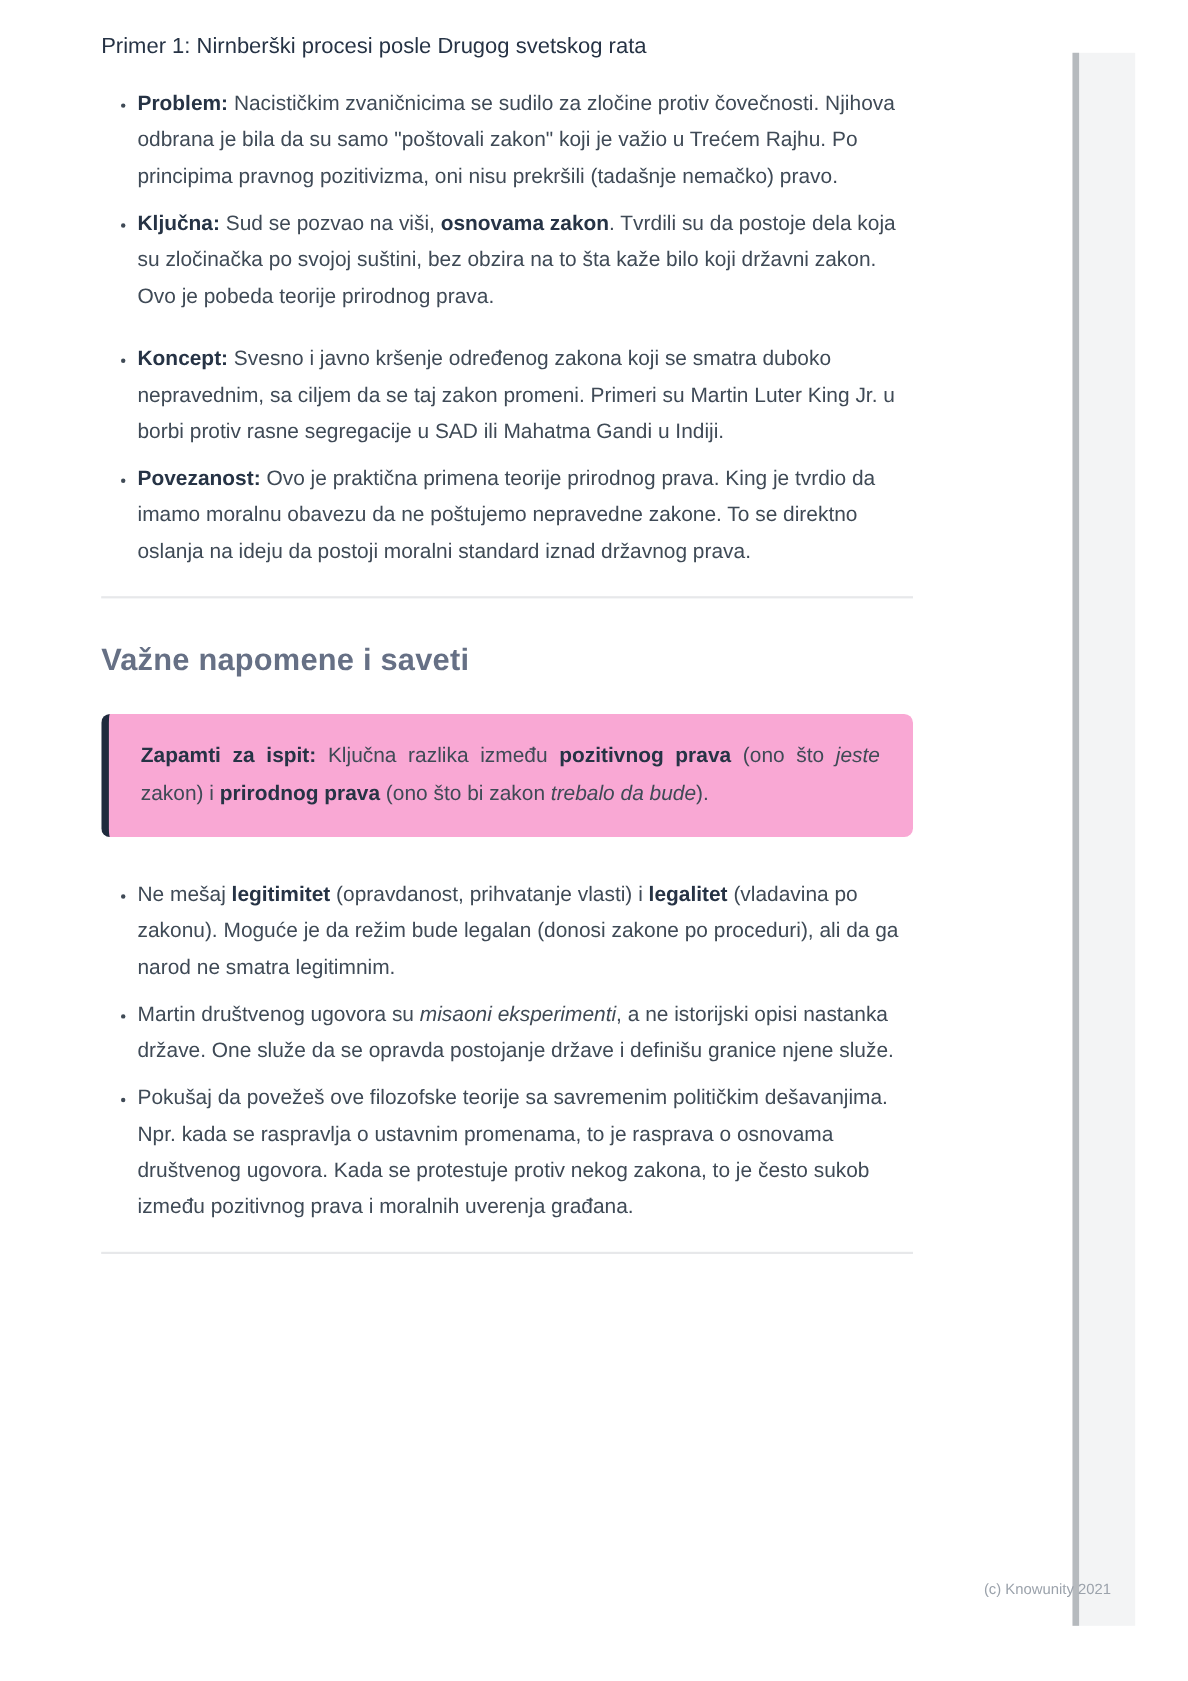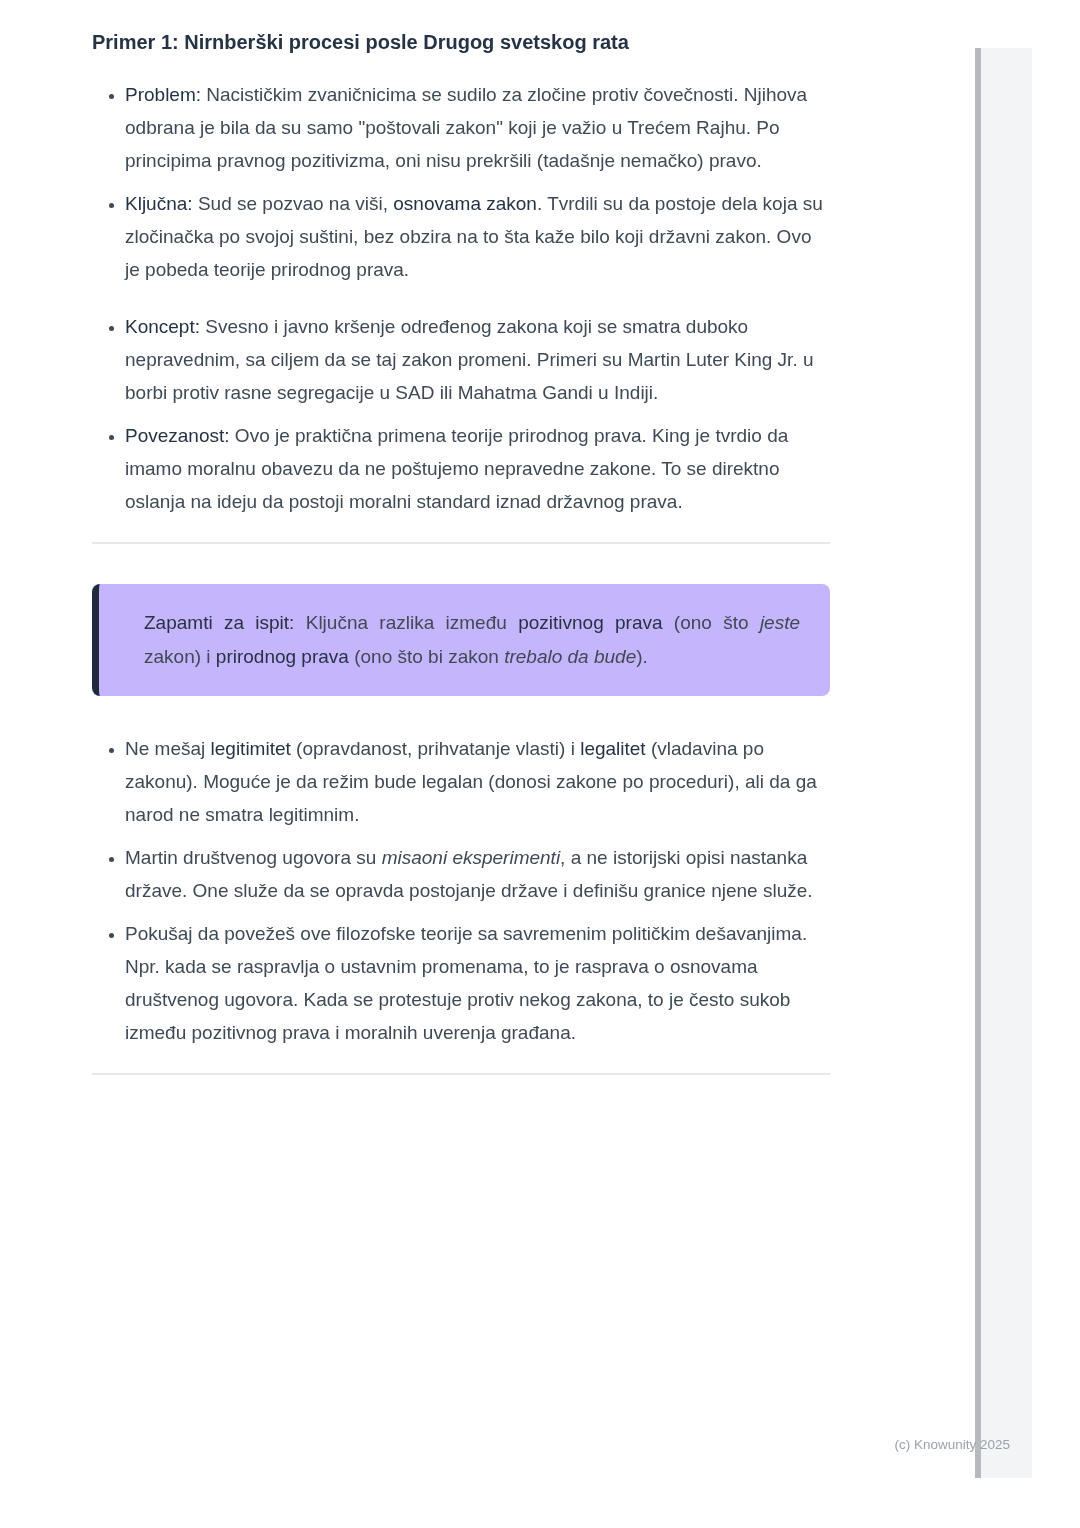--- a/index.html
+++ b/index.html
@@ -22,49 +22,50 @@
   h2.section-title {
     font-size: 28px;
     font-weight: 600;
     color: #667085;
     margin: 0;
     letter-spacing: 0.2px;
   }
   .section-title.first { margin-top: 52px; }
   .subhead {
     font-size: 20px;
-    font-weight: 700;
+    font-weight: 400;
     color: #263345;
     margin: 31px 0 0 0;
   }
   ul.bullets {
     margin: 24px 0 0 0;
     padding: 0 0 0 33px;
   }
   ul.bullets li {
     font-size: 19px;
     line-height: 33px;
     color: #3f4a56;
     margin: 0 0 10px 0;
   }
   ul.bullets li::marker { color: #3f4a56; font-size: 15px; }
-  .b { font-weight: 400; color: #263345; }
+  .b { font-weight: 700; color: #263345; }
   .i { font-style: italic; text-align: center; }
   .divider {
     border: none;
     border-top: 2px solid #e7e8ea;
     margin: 24px 0 0 0;
     width: 738px;
   }
   .spacer-before-h2 { height: 40px; }
   .callout {
-    background: #c4b5fd;
+    margin-top: 33px;
+    background: #f9a8d4;
     border-left: 7px solid #1f2b3d;
     border-radius: 8px;
-    padding: 22px 30px 22px 45px;
+    padding: 22px 30px 22px 29px;
     font-size: 19px;
     line-height: 34px;
     color: #3f4a56;
     text-align: justify;
   }
   .page-edge-bar {
     position: absolute;
     left: 975px;
     top: 48px;
     width: 51px;
@@ -103,27 +104,28 @@
         <li><span class="b">Koncept:</span><span> Svesno i javno kršenje određenog zakona koji se smatra duboko nepravednim, sa ciljem da se taj zakon promeni. Primeri su Martin Luter King Jr. u borbi protiv rasne segregacije u SAD ili Mahatma Gandi u Indiji.</span></li>
         <li><span class="b">Povezanost:</span><span> Ovo je praktična primena teorije prirodnog prava. King je tvrdio da imamo moralnu obavezu da ne poštujemo nepravedne zakone. To se direktno oslanja na ideju da postoji moralni standard iznad državnog prava.</span></li>
       </ul>
   </section>
 
   <hr class="divider">
 
   <div class="spacer-before-h2"></div>
 
   <section>
+    <h2 class="section-title">Važne napomene i saveti</h2>
 
     <div class="callout"><span class="b">Zapamti za ispit:</span><span> Ključna razlika između </span><span class="b">pozitivnog prava</span><span> (ono što </span><span class="i">jeste</span><span> zakon) i </span><span class="b">prirodnog prava</span><span> (ono što bi zakon </span><span class="i">trebalo da bude</span><span>).</span></div>
 
     <ul class="bullets" style="margin-top: 36px;">
         <li><span>Ne mešaj </span><span class="b">legitimitet</span><span> (opravdanost, prihvatanje vlasti) i </span><span class="b">legalitet</span><span> (vladavina po zakonu). Moguće je da režim bude legalan (donosi zakone po proceduri), ali da ga narod ne smatra legitimnim.</span></li>
         <li><span>Martin društvenog ugovora su </span><span class="i">misaoni eksperimenti</span><span>, a ne istorijski opisi nastanka države. One služe da se opravda postojanje države i definišu granice njene služe.</span></li>
         <li><span>Pokušaj da povežeš ove filozofske teorije sa savremenim političkim dešavanjima. Npr. kada se raspravlja o ustavnim promenama, to je rasprava o osnovama društvenog ugovora. Kada se protestuje protiv nekog zakona, to je često sukob između pozitivnog prava i moralnih uverenja građana.</span></li>
       </ul>
   </section>
 
   <hr class="divider">
 
 </div>
 
-<div class="footer-credit">(c) Knowunity 2025</div>
+<div class="footer-credit">(c) Knowunity 2021</div>
 
 </body></html>

